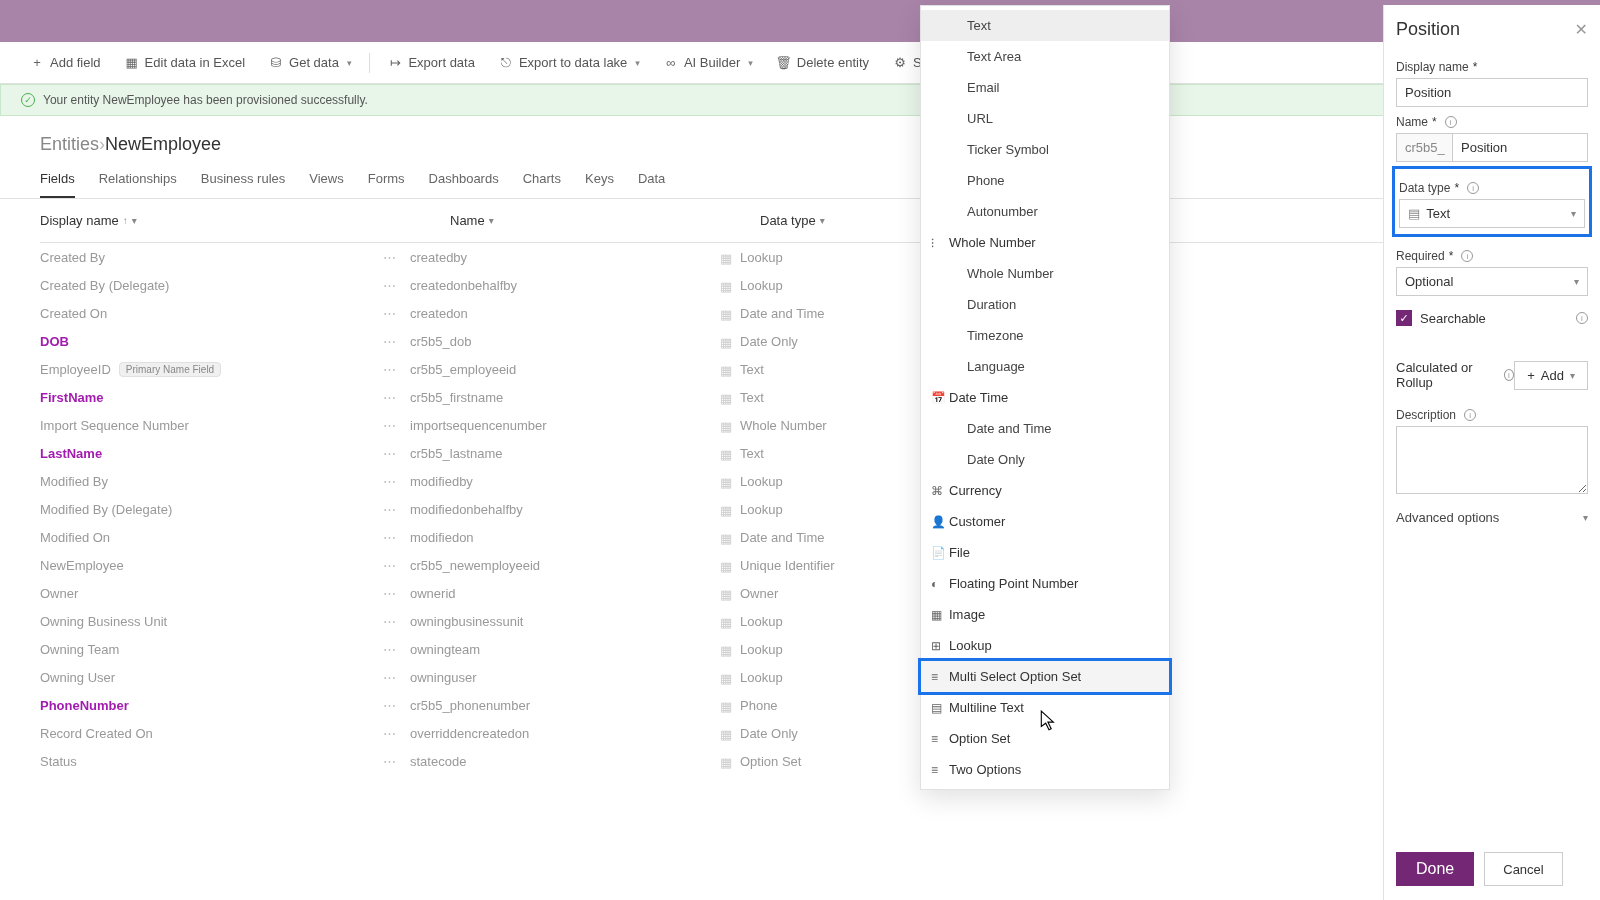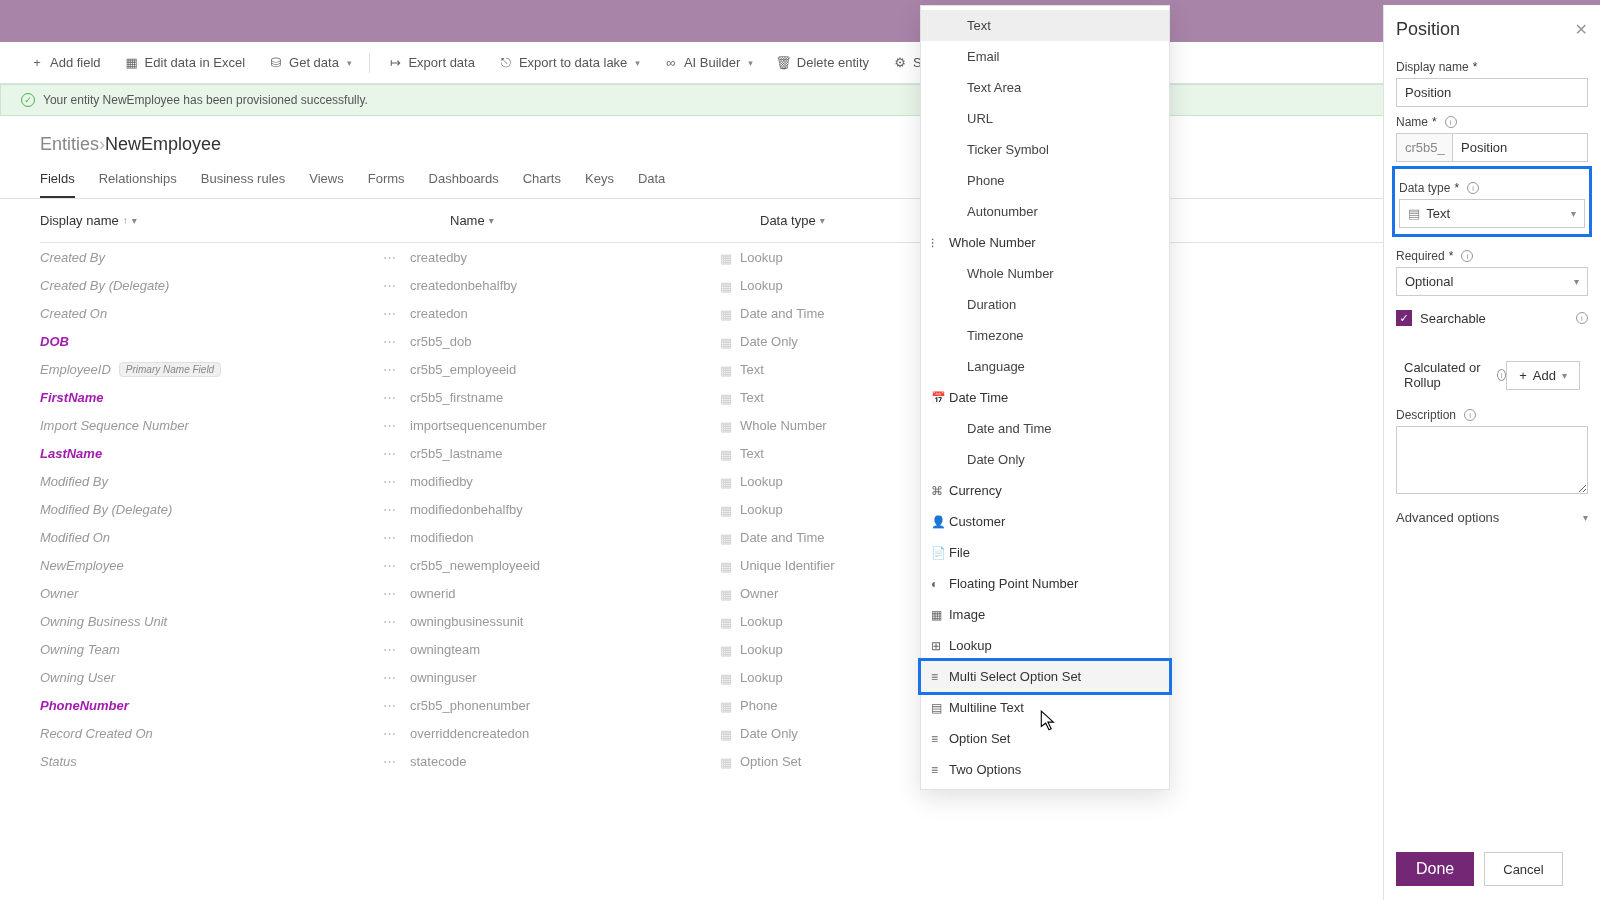--- a/index.html
+++ b/index.html
@@ -25,21 +25,21 @@
 .tab { padding: 10px 0; color: #666; cursor: pointer; font-size: 13px; border-bottom: 2px solid transparent; }
 .tab.active { color: #333; border-bottom-color: #333; font-weight: 500; }
 
 .table-wrap { padding: 0 40px; }
 .thead { display: flex; padding: 14px 0; border-bottom: 1px solid #e1e1e1; color: #333; font-size: 13px; font-weight: 500; }
 .th-display { width: 370px; display: flex; align-items: center; gap: 4px; }
 .th-name { width: 310px; display: flex; align-items: center; gap: 4px; }
 .th-type { width: 200px; display: flex; align-items: center; gap: 4px; }
 .sort-ind { color: #888; font-size: 10px; }
 .row { display: flex; align-items: center; padding: 6px 0; color: #999; font-size: 13px; min-height: 28px; }
-.row .c-display { width: 370px; display: flex; align-items: flex-start; gap: 8px; font-style: italic; }
+.row .c-display { width: 370px; display: flex; align-items: flex-start; gap: 8px; }
 .row .c-name { width: 310px; }
 .row .c-type { width: 200px; display: flex; align-items: center; gap: 6px; }
 .row .c-actions { width: 40px; text-align: center; color: #aaa; cursor: pointer; letter-spacing: 1px; margin-left: -40px; }
 .row.bold .c-display { color: #a21caf; font-weight: 600; }
 .badge { background: #f0f0f0; border: 1px solid #e0e0e0; padding: 1px 6px; font-size: 10px; color: #888; border-radius: 4px; }
 .dt-icon { width: 14px; height: 12px; display: inline-block; opacity: 0.5; }
 
 
 .dd-overlay { position: absolute; top: 5px; left: 920px; width: 250px; background: #fff; border: 1px solid #e1e1e1; box-shadow: 0 8px 24px rgba(0,0,0,0.12); z-index: 50; padding: 4px 0; }
 .dd-item { padding: 8px 14px 8px 46px; color: #444; cursor: pointer; font-size: 13px; position: relative; }
@@ -59,21 +59,21 @@
 .info-dot { width: 12px; height: 12px; border: 1px solid #999; border-radius: 50%; display: inline-flex; align-items: center; justify-content: center; font-size: 8px; color: #999; margin-left: 4px; }
 .fld-input { width: 100%; padding: 6px 8px; border: 1px solid #ccc; font-size: 13px; color: #333; background: #fff; }
 .fld-split { display: flex; width: 100%; }
 .fld-prefix { padding: 6px 8px; border: 1px solid #ccc; border-right: none; background: #f9f9f9; color: #888; font-size: 13px; width: 56px; }
 .fld-split .fld-input { flex: 1; }
 .fld-select { width: 100%; padding: 6px 8px; border: 1px solid #ccc; font-size: 13px; color: #333; background: #fff; display: flex; justify-content: space-between; align-items: center; cursor: pointer; }
 .sel-chev { color: #888; font-size: 10px; }
 .datatype-box { border: 3px solid #1a73e8; padding: 4px 4px 6px; margin: 4px -4px; }
 .chk-row { display: flex; align-items: center; gap: 8px; margin: 14px 0; }
 .chk { width: 16px; height: 16px; background: #742774; display: inline-flex; align-items: center; justify-content: center; color: #fff; font-size: 11px; }
-.add-row { display: flex; justify-content: space-between; align-items: center; margin: 20px 8px 10px; }
+.add-row { display: flex; justify-content: space-between; align-items: center; margin: 20px 0 10px; }
 .add-btn { border: 1px solid #ccc; padding: 6px 12px; display: flex; align-items: center; gap: 6px; cursor: pointer; font-size: 13px; color: #333; }
 .adv-row { display: flex; justify-content: space-between; align-items: center; padding: 10px 0; cursor: pointer; color: #444; font-size: 13px; margin-top: 6px; }
 .textarea { width: 100%; height: 68px; border: 1px solid #ccc; resize: vertical; padding: 6px; font-size: 13px; }
 .panel-footer { margin-top: auto; display: flex; gap: 10px; padding-top: 14px; }
 .btn-primary { background: #742774; color: #fff; border: none; padding: 8px 20px; cursor: pointer; font-size: 16px; }
 .btn-secondary { background: #fff; color: #333; border: 1px solid #ccc; padding: 8px 18px; cursor: pointer; font-size: 13px; }
 
 svg.cursor-svg { width: 18px; height: 22px; }
 </style>
 </head>
@@ -369,22 +369,22 @@
         <div class="c-type">
           <span class="dt-icon">▦</span>
           <span>Option Set</span>
         </div>
       </div>
     </div>
 </div>
 
 <div class="dd-overlay" id="dd-container">
     <div class="dd-item selected">Text</div>
+    <div class="dd-item">Text Area</div>
     <div class="dd-item">Email</div>
-    <div class="dd-item">Text Area</div>
     <div class="dd-item">URL</div>
     <div class="dd-item">Ticker Symbol</div>
     <div class="dd-item">Phone</div>
     <div class="dd-item">Autonumber</div>
     <div class="dd-group">
       <span class="dd-gicon">⁝</span>
       <span>Whole Number</span>
     </div>
     <div class="dd-item">Whole Number</div>
     <div class="dd-item">Duration</div>

